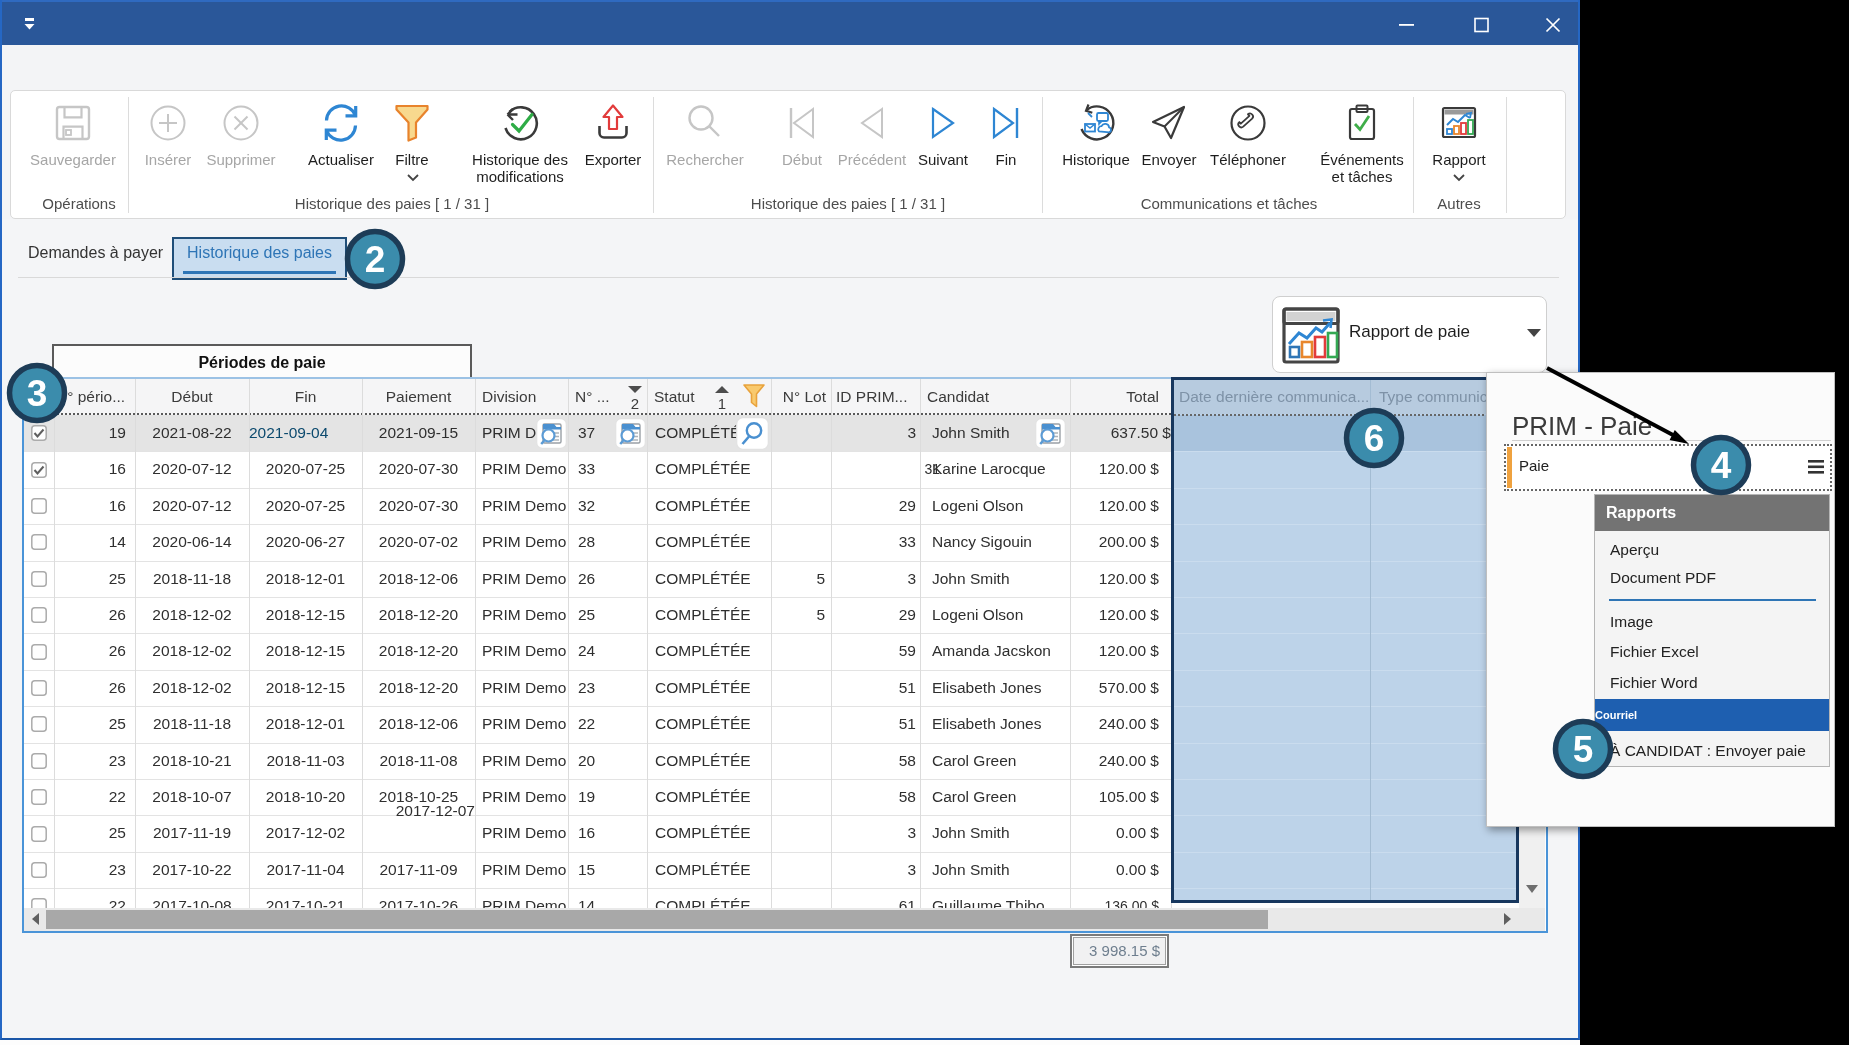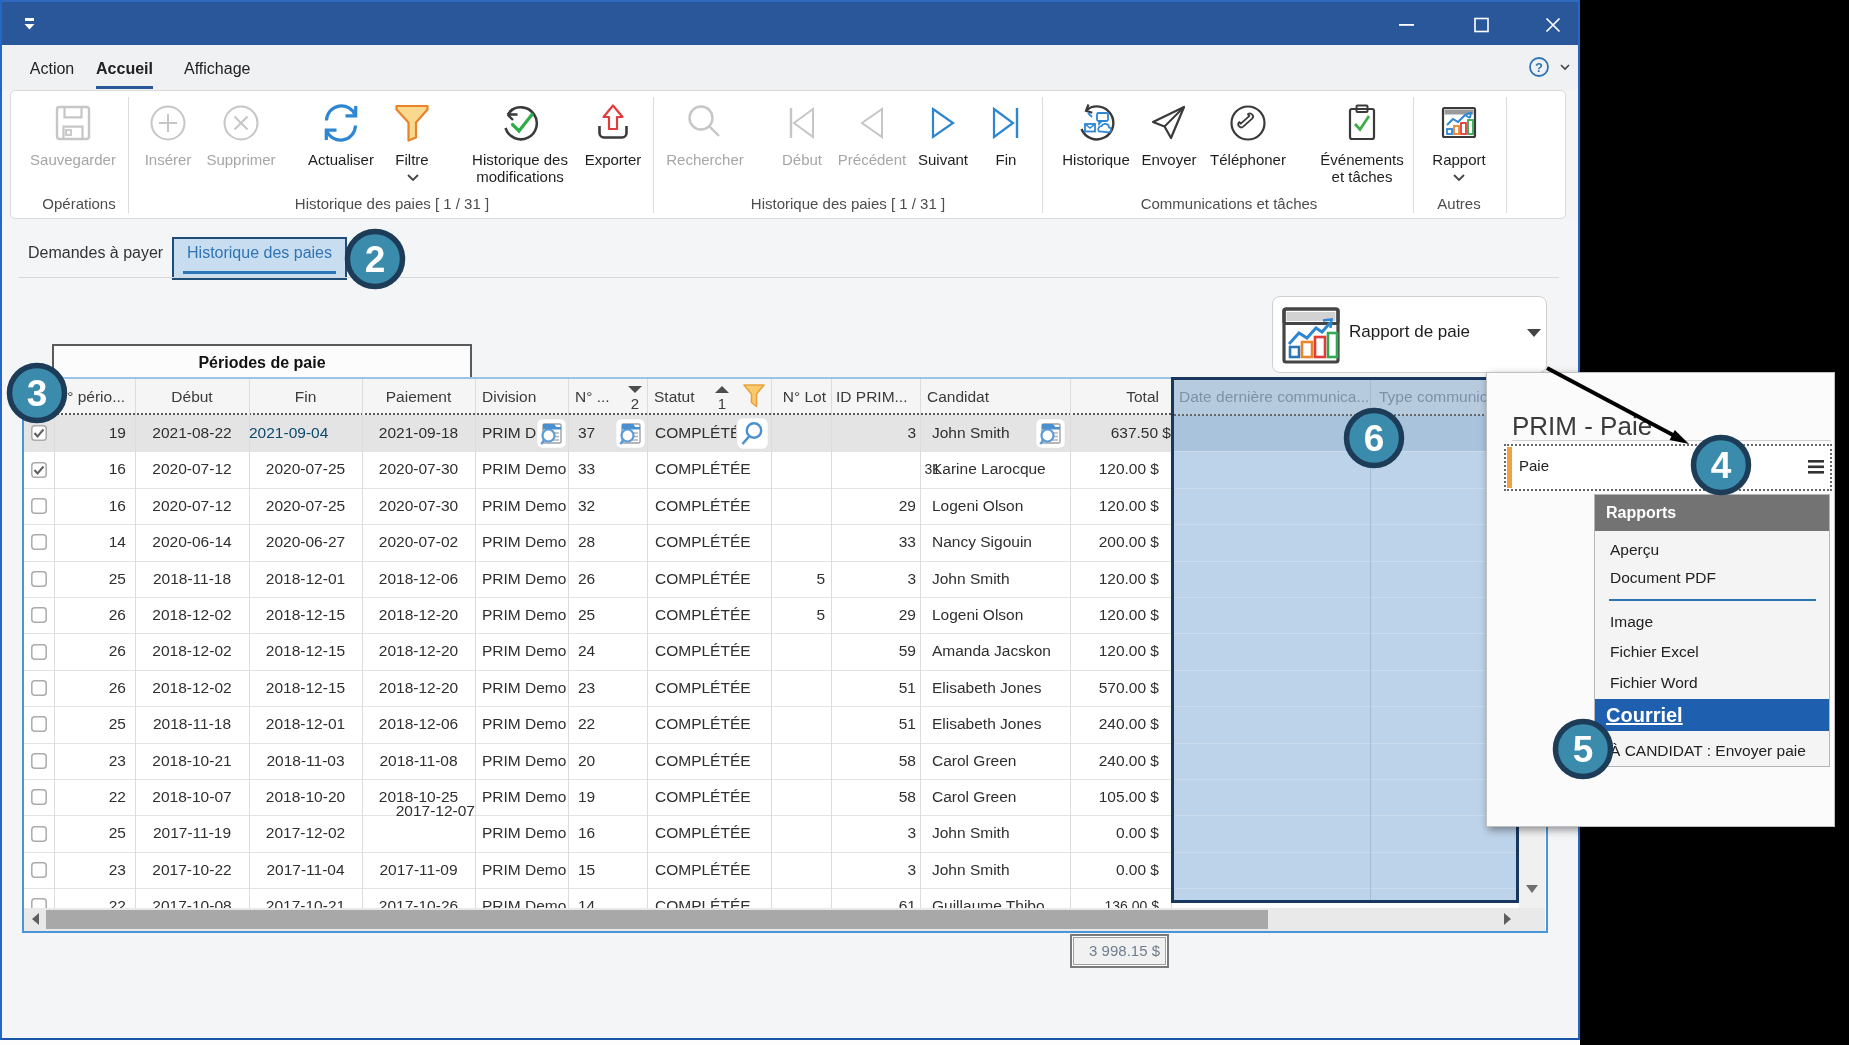--- a/index.html
+++ b/index.html
@@ -30,31 +30,20 @@
         <path d="M0.5 8 L10.5 8 L5.5 13.5 Z" fill="#fff"></path>
       </svg>
       <svg class="abs" style="left:1392px;top:13px" width="26" height="20" viewBox="0 0 26 20">
         <rect x="5" y="9" width="15" height="1.8" fill="#fff"></rect>
       </svg>
       <svg class="abs" style="left:1467px;top:13px" width="26" height="20" viewBox="0 0 26 20">
         <rect x="6" y="3.5" width="13" height="13" fill="none" stroke="#fff" stroke-width="1.6"></rect>
       </svg>
       <svg class="abs" style="left:1538px;top:13px" width="26" height="20" viewBox="0 0 26 20">
         <path d="M6.5 3.5 L19.5 16.5 M19.5 3.5 L6.5 16.5" stroke="#fff" stroke-width="1.7"></path>
-      </svg>
-    </div>
-    <div id="tabrow">
-      <div class="ribtab" style="left:22px;width:56px;text-align:center;">Action</div>
-      <div class="ribtab" style="left:94px;width:57px;text-align:center;font-weight:bold;">Accueil</div>
-      <div class="ribtab" style="left:182px;width:65px;text-align:center;">Affichage</div>
-      <div class="abs" style="left:94px;top:41px;width:57px;height:3px;background:#2a5799;"></div>
-      <svg class="abs" style="left:1526px;top:9px" width="46" height="26" viewBox="0 0 46 26">
-        <circle cx="11" cy="13" r="9" fill="none" stroke="#2e75b6" stroke-width="1.8"></circle>
-        <text x="11" y="18" font-size="13" font-weight="bold" fill="#2e75b6" text-anchor="middle" font-family="Liberation Sans">?</text>
-        <path d="M33 11 L37 15 L41 11" fill="none" stroke="#444" stroke-width="1.6"></path>
       </svg>
     </div>
     <div id="ribbon">
       <div class="vsep" style="left:117px"></div>
       <div class="vsep" style="left:642px"></div>
       <div class="vsep" style="left:1031px"></div>
       <div class="vsep" style="left:1402px"></div>
       <div class="vsep" style="left:1495px"></div>
       <div class="grplabel" style="left:-82px;">Opérations</div>
       <div class="grplabel" style="left:231px;">Historique des paies [ 1 / 31 ]</div>
@@ -251,21 +240,21 @@
 <svg class="abs" style="left:719px;top:6px" width="26" height="26" viewBox="0 0 26 26">
 <path d="M3 2 L23 2 L15.5 11 L15.5 23.5 L10.5 19.5 L10.5 11 Z" fill="#f9ca6e" stroke="#e8a23c" stroke-width="1.6" stroke-linejoin="round"></path>
           </svg>
 <svg class="abs" style="left:9px;top:48.2px" width="16" height="16" viewBox="0 0 16 16">
 <rect x="0.8" y="0.8" width="14.4" height="14.4" rx="3" fill="#fefefe" stroke="#ababab" stroke-width="1.5"></rect>
             <path d="M3.5 8 L6.5 11.5 L12.5 4.5" fill="none" stroke="#5f5f5f" stroke-width="2"></path>
           </svg>
 <div class="abs ell" style="left:32px;top:38.0px;width:81px;height:36.4px;line-height:36.4px;font-size:15.5px;color:#2f2f2f;text-align:right;padding-right:9px;">19</div>
 <div class="abs ell" style="left:113px;top:38.0px;width:114px;height:36.4px;line-height:36.4px;font-size:15.5px;color:#2f2f2f;text-align:center;">2021-08-22</div>
 <div class="abs ell" style="left:227px;top:38.0px;width:113px;height:36.4px;line-height:36.4px;font-size:15.5px;color:#0c4a6e;text-align:left;">2021-09-04</div>
-<div class="abs ell" style="left:340px;top:38.0px;width:113px;height:36.4px;line-height:36.4px;font-size:15.5px;color:#2f2f2f;text-align:center;">2021-09-18</div>
+<div class="abs ell" style="left:340px;top:38.0px;width:113px;height:36.4px;line-height:36.4px;font-size:15.5px;color:#2f2f2f;text-align:center;">2021-09-15</div>
 <div class="abs ell" style="left:453px;top:38.0px;width:93px;height:36.4px;line-height:36.4px;font-size:15.5px;color:#2f2f2f;padding-left:7px;">PRIM D</div>
 <div class="abs ell" style="left:546px;top:38.0px;width:79px;height:36.4px;line-height:36.4px;font-size:15.5px;color:#2f2f2f;padding-left:10px;">37</div>
 <div class="abs ell" style="left:625px;top:38.0px;width:124px;height:36.4px;line-height:36.4px;font-size:15.5px;color:#2f2f2f;padding-left:8px;">COMPLÉTÉE</div>
 <div class="abs ell" style="left:809px;top:38.0px;width:89px;height:36.4px;line-height:36.4px;font-size:15.5px;color:#2f2f2f;text-align:right;padding-right:4px;">3</div>
 <div class="abs ell" style="left:898px;top:38.0px;width:150px;height:36.4px;line-height:36.4px;font-size:15.5px;color:#2f2f2f;padding-left:12px;">John Smith</div>
 <div class="abs ell" style="left:1048px;top:38.0px;width:101px;height:36.4px;line-height:36.4px;font-size:15.5px;color:#2f2f2f;text-align:right;">637.50 $</div>
 <svg class="abs" style="left:514px;top:40.5px" width="31" height="31" viewBox="0 0 31 31">
 <rect x="0.7" y="0.7" width="29.6" height="29.6" rx="5.5" fill="#fff" stroke="#e2e2e2" stroke-width="1.2"></rect>
 <rect x="7" y="6" width="18" height="19" rx="1.5" fill="#fdfdfd" stroke="#9aa0a6" stroke-width="1.4"></rect>
 <path d="M7 6 h11 l2.5 3 H25 v2.5 H7 Z" fill="#4a90d0"></path>
@@ -532,21 +521,21 @@
         </g>
     </svg>
     <div class="abs" style="left:107px;top:121px;width:236px;height:273px;background:#f4f4f4;border:1px solid #b5b5b5;">
       <div class="abs" style="left:0;top:0;width:234px;height:36px;background:#737373;line-height:36px;padding-left:11px;color:#fff;font-weight:bold;font-size:16px;">Rapports</div>
       <div class="abs" style="left:15px;top:40px;height:29px;line-height:29px;font-size:15.5px;color:#222;">Aperçu</div>
       <div class="abs" style="left:15px;top:68px;height:29px;line-height:29px;font-size:15.5px;color:#222;">Document PDF</div>
       <div class="abs" style="left:14px;top:104px;width:207px;height:2px;background:#2e75b5;"></div>
       <div class="abs" style="left:15px;top:112px;height:29px;line-height:29px;font-size:15.5px;color:#222;">Image</div>
       <div class="abs" style="left:15px;top:142px;height:29px;line-height:29px;font-size:15.5px;color:#222;">Fichier Excel</div>
       <div class="abs" style="left:15px;top:173px;height:29px;line-height:29px;font-size:15.5px;color:#222;">Fichier Word</div>
-      <div class="abs" style="left:0;top:204px;width:234px;height:32px;background:#1e5fb0;line-height:32px;padding-left:11px;color:#fff;font-weight:bold;font-size:20px;text-decoration:underline;">Courriel</div>
+      <div class="abs" style="left:0;top:204px;width:234px;height:32px;background:#1e5fb0;line-height:32px;color:#fff;font-weight:bold;font-size:11px;">Courriel</div>
       <div class="abs" style="left:15px;top:241px;height:29px;line-height:29px;font-size:15.5px;color:#222;">À CANDIDAT : Envoyer paie</div>
     </div>
   </div>
   <svg class="abs" style="left:0;top:0;" width="1849" height="1045" viewBox="0 0 1849 1045">
     <defs>
       <marker id="ah" markerWidth="10" markerHeight="9" refX="7" refY="4.5" orient="auto">
         <path d="M0 0 L10 4.5 L0 9 Z" fill="#000"></path>
       </marker>
     </defs>
     <line x1="1547" y1="368" x2="1673" y2="435" stroke="#000" stroke-width="4"></line>

